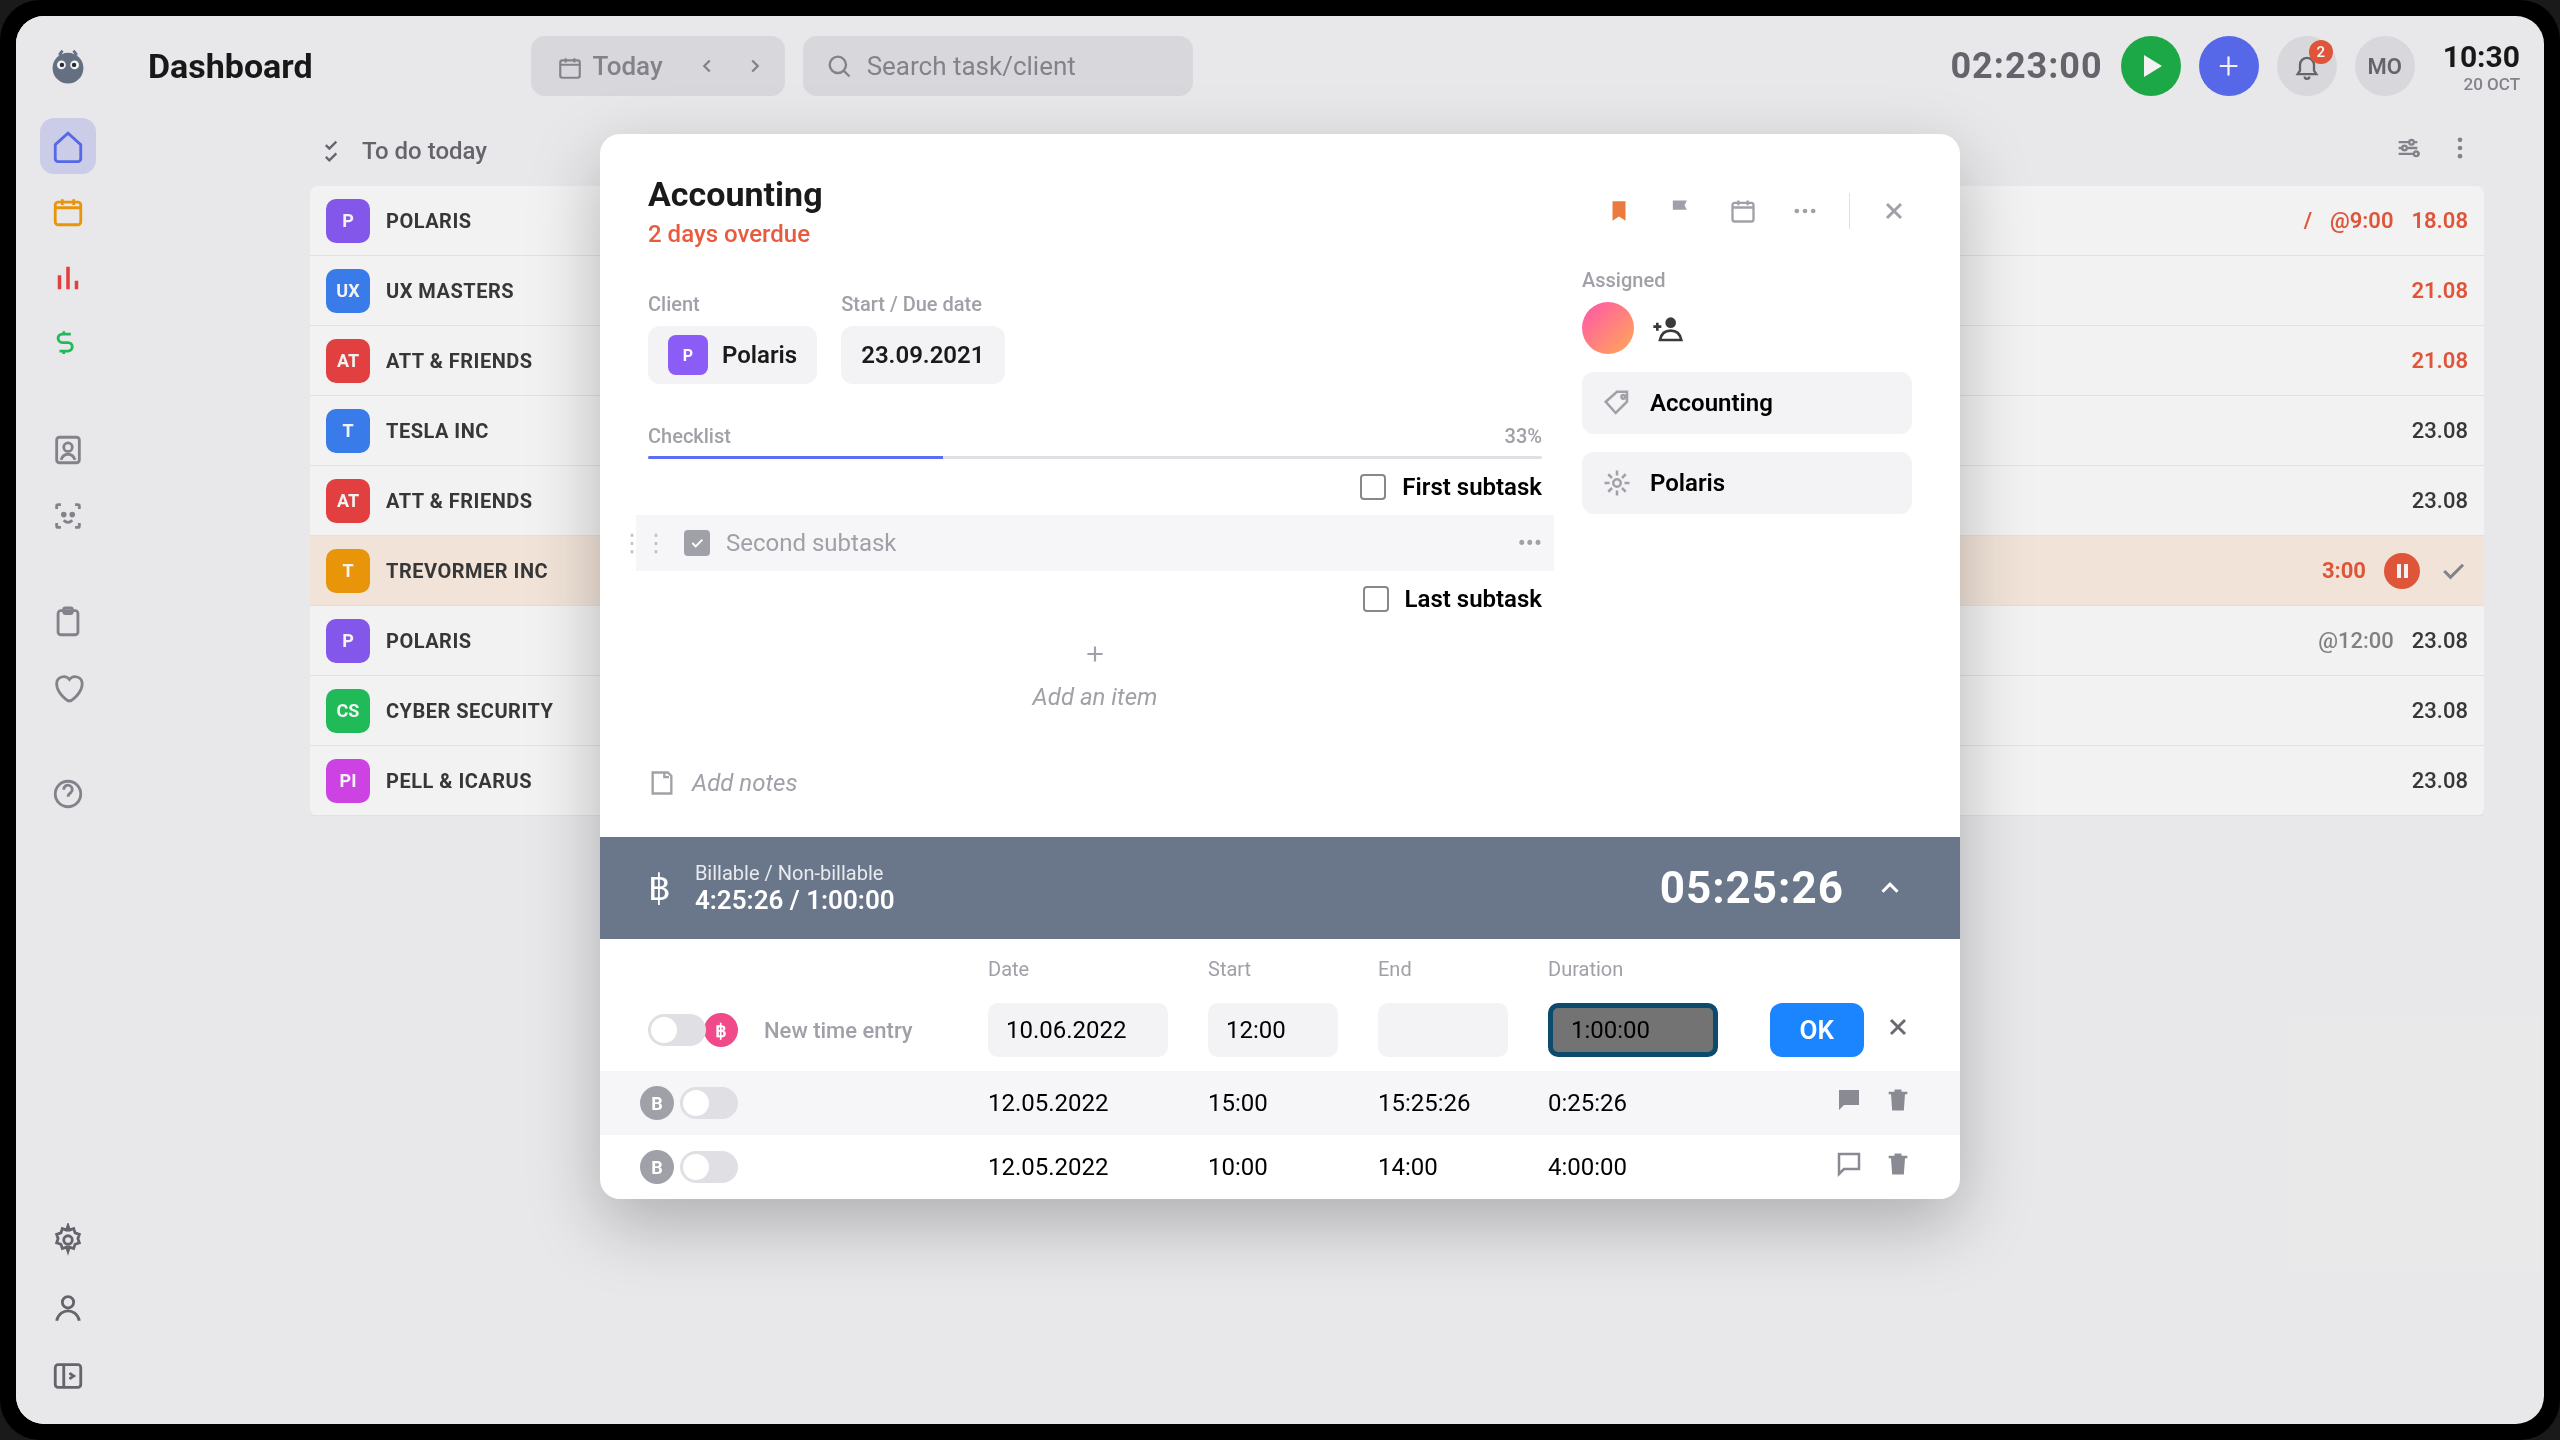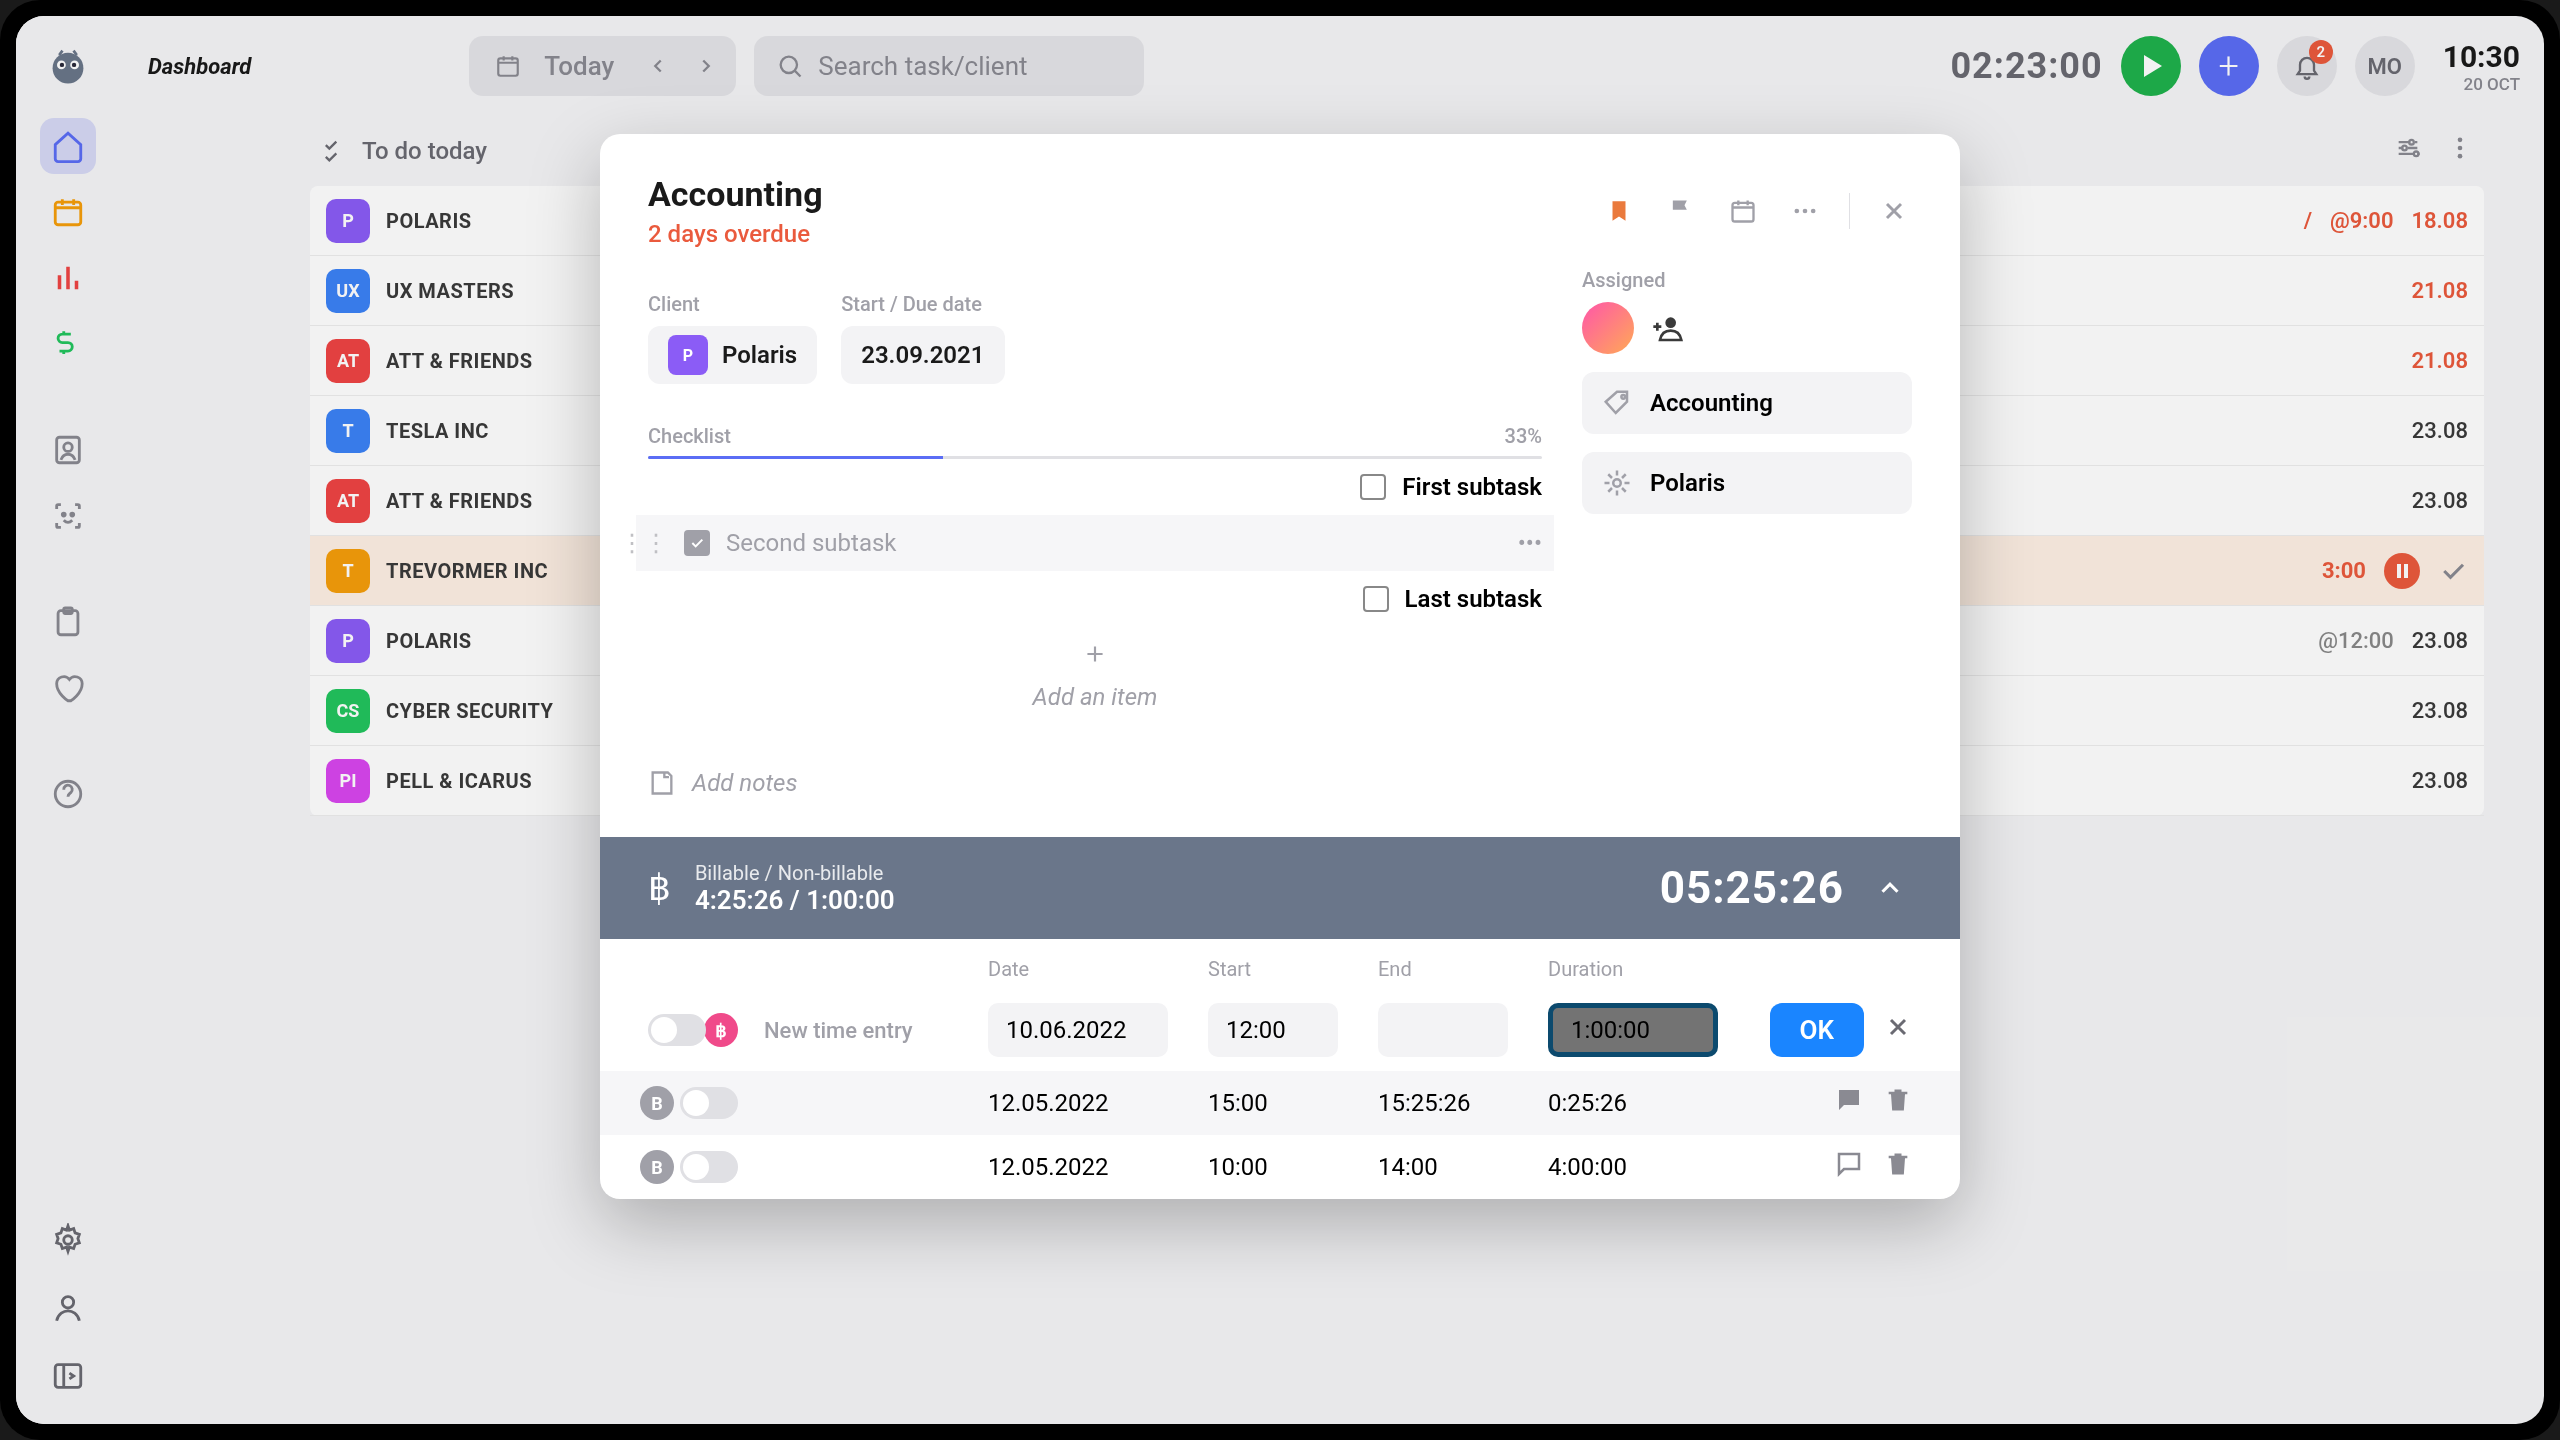--- a/index.html
+++ b/index.html
@@ -13,23 +13,23 @@
 .logo { width: 44px; height: 44px; margin-bottom: 20px; }
 .nav-icon { width: 56px; height: 56px; border-radius: 14px; display: flex; align-items: center; justify-content: center; cursor: pointer; }
 .nav-icon.active { background: #d6d9f5; }
 .nav-icon svg { width: 34px; height: 34px; }
 .nav-spacer { height: 30px; }
 .nav-bottom { margin-top: auto; display: flex; flex-direction: column; gap: 12px; align-items: center; }
 
 
 .main { flex: 1; display: flex; flex-direction: column; }
 .topbar { height: 100px; display: flex; align-items: center; padding: 0 24px; gap: 18px; }
-.page-title { font-size: 22px; font-weight: 700; color: #1a1a1a; margin-left: 4px; margin-right: 200px; font-style: italic;}
+.page-title { font-size: 34px; font-weight: 700; color: #1a1a1a; margin-left: 4px; margin-right: 200px;}
 .date-nav { display: flex; align-items: center; background: #e4e4e8; border-radius: 14px; height: 60px; padding: 0 8px; gap: 4px; }
-.date-nav .lbl { display: flex; align-items: center; gap: 23px; padding: 0 18px; color: #8a8a92; font-size: 26px; font-weight: 500; }
+.date-nav .lbl { display: flex; align-items: flex-end; gap: 10px; padding: 0 18px; color: #8a8a92; font-size: 26px; font-weight: 500; }
 .date-nav .arrow { width: 44px; height: 44px; display: flex; align-items: center; justify-content: center; color: #8a8a92; cursor: pointer; }
 .search { display: flex; align-items: center; background: #e4e4e8; border-radius: 14px; height: 60px; padding: 0 22px; gap: 14px; color: #8a8a92; width: 390px; }
 .search svg { width: 28px; height: 28px; flex-shrink: 0; }
 .search span { font-size: 26px; }
 .spacer { flex: 1; }
 .timer-val { font-size: 36px; font-weight: 700; color: #6a6a72; letter-spacing: 1px; }
 .round-btn { width: 60px; height: 60px; border-radius: 50%; display: flex; align-items: center; justify-content: center; cursor: pointer; }
 .play { background: #1fb14c; }
 .play-tri { width: 0; height: 0; border-left: 18px solid white; border-top: 11px solid transparent; border-bottom: 11px solid transparent; margin-left: 5px; }
 .add { background: #5b6df5; color: white; font-size: 36px; font-weight: 300; }

